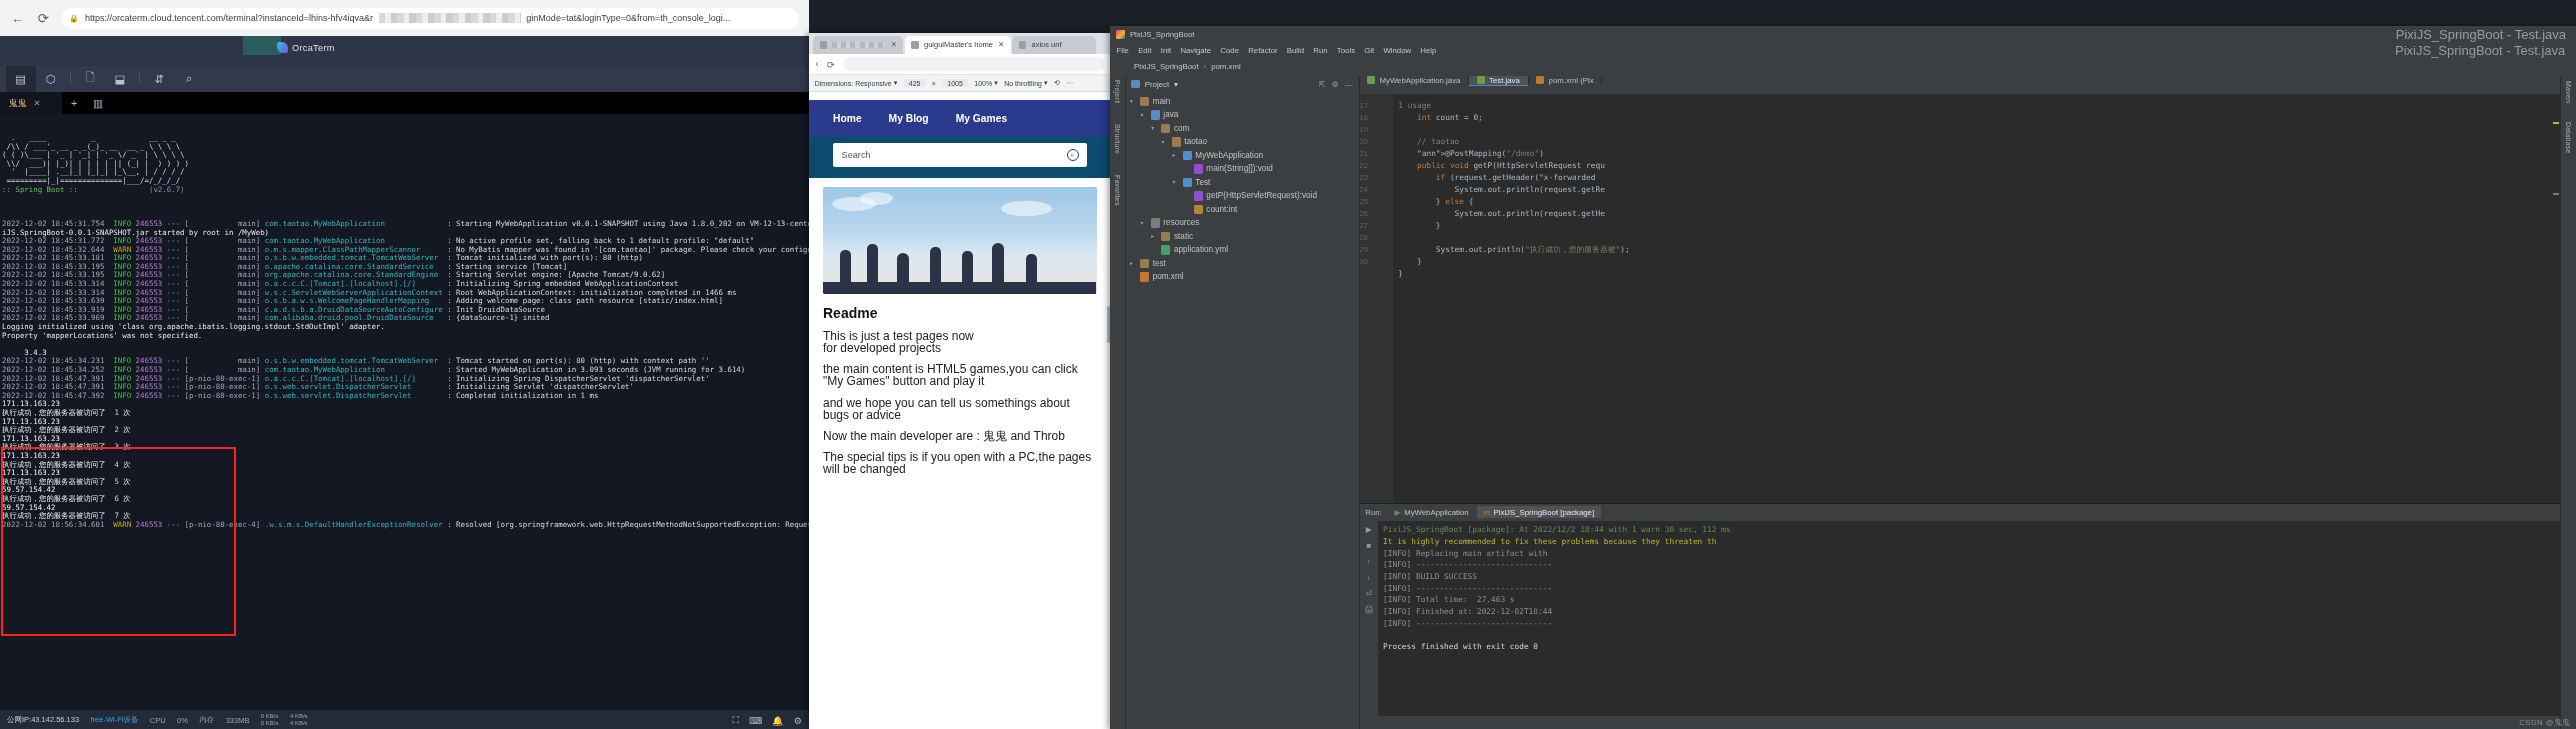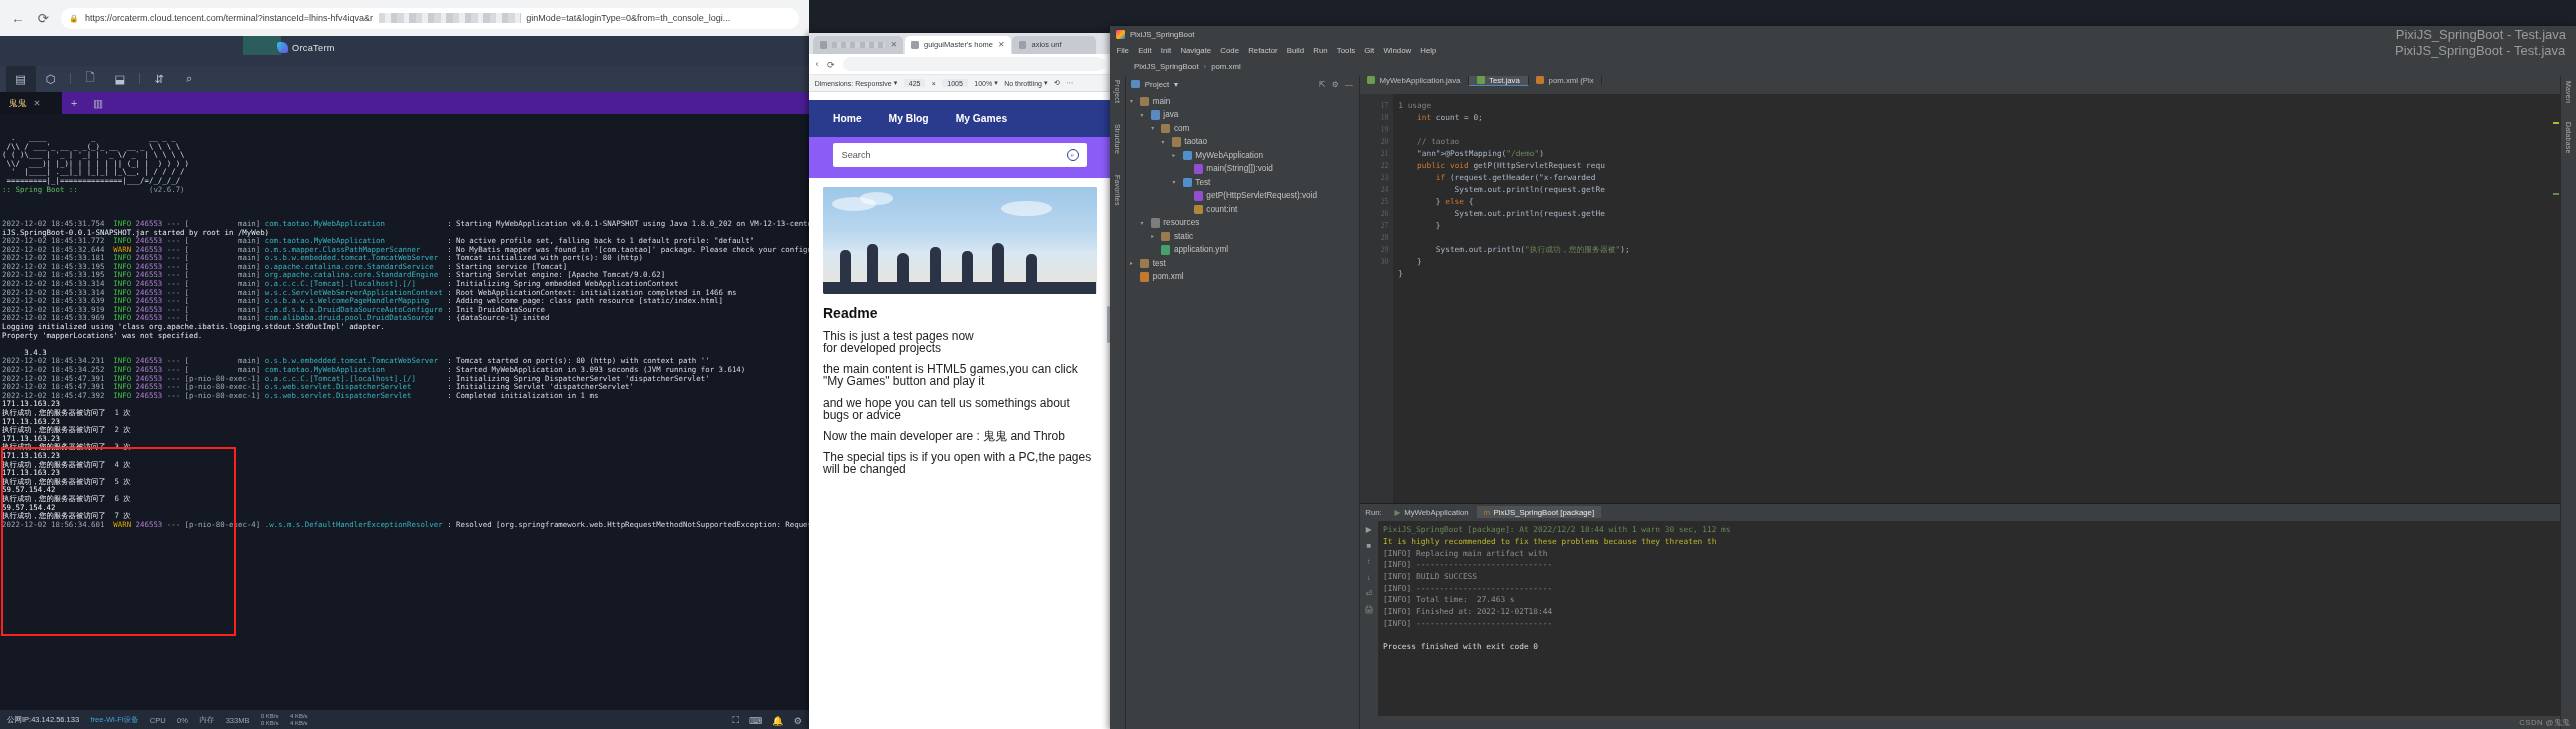--- a/index.html
+++ b/index.html
@@ -25,21 +25,21 @@
   .orca-logo .mark { width:10.7px; height:10.7px; border-radius:2.1px 6.4px 2.1px 6.4px;
     background:linear-gradient(135deg,#2bd2ff,#7b5cff); }
   .orca-badge { position:absolute; left:243px; top:0; width:38px; height:18.5px; background:#2c5c5c; }
 
   .tb { height:25.6px; background:#313a4c; display:flex; align-items:center; padding-left:5.7px; gap:0; }
   .tb .slot { width:30px; height:25.6px; display:flex; align-items:center; justify-content:center;
     color:#b7c0cf; }
   .tb .slot.active { background:#232a38; }
   .tb .sep { width:0.7px; height:11.4px; background:#4a556b; margin:0 4.3px; }
 
-  .tabs { height:23px; background:#4c1d95; display:flex; align-items:stretch; }
+  .tabs { height:23px; background:#000000; display:flex; align-items:stretch; }
   .tab { min-width:62px; padding:0 8.5px; display:flex; align-items:center; gap:7px;
     background:#12151d; color:#e3c57a; font-size:9px; }
   .tab .x { color:#8d96a8; font-size:8.5px; }
   .tab-btn { width:24px; display:flex; align-items:center; justify-content:center; color:#b0b9c9; font-size:10.7px; }
 
   .term { position:absolute; left:0; top:114px; right:0; bottom:20px; background:#141823;
     font-family:"DejaVu Sans Mono","Liberation Mono",monospace; font-size:7.4px; line-height:8.6px;
     color:#cfd6e4; padding:2.8px 0 0 2.1px; overflow:hidden; white-space:pre; }
   .banner { color:#d8dce6; }
   .banner .bb { color:#5fbf5f; }
@@ -88,21 +88,21 @@
 
   .dt-bar { height:17px; background:#f1f3f4; border-bottom:0.7px solid #dadce0; display:flex;
     align-items:center; gap:6.4px; padding:0 5.7px; font-size:7px; color:#3c4043; }
   .dt-bar .seg { display:flex; align-items:center; gap:2.1px; }
   .dt-bar .pillnum { background:#e8eaed; border-radius:1.4px; padding:0.7px 5px; min-width:15.6px; text-align:center; }
 
   .page { position:absolute; left:0; right:0; top:60px; bottom:0; background:#fff; overflow:hidden; }
   .pg-hero { height:7px; background:#fff; }
   .navstrip { height:37px; background:#2a3a8c; display:flex; align-items:center; gap:27px;
     padding-left:24px; color:#fff; font-size:10.3px; font-weight:bold; }
-  .searchwrap { background:#8b5cf6; padding:6.4px 24px 11.4px; }
+  .searchwrap { background:#0c4a6e; padding:6.4px 24px 11.4px; }
   .searchbox { height:23.4px; background:#fff; border-radius:2.1px; display:flex; align-items:center;
     padding:0 8.5px; color:#555; font-size:9.2px; }
   .searchbox .mag { margin-left:auto; color:#2a3a8c; font-size:10px; border:1.4px solid #2a3a8c;
     border-radius:50%; width:12px; height:12px; display:flex; align-items:center; justify-content:center;
     font-size:7px; }
   .heroimg { margin:8.5px 14px 0; height:107px; border-radius:1.4px; position:relative; overflow:hidden;
     background:linear-gradient(#9ec7e8 0%,#b9d7ef 42%,#d9e7f2 62%,#e9e3d7 100%); }
   .heroimg .cloud { position:absolute; border-radius:50%; background:rgba(255,255,255,.55); }
   .heroimg .sil { position:absolute; bottom:0; background:#2b3347; }
   .rd-title { margin:11.4px 14px 0; font-size:14px; font-weight:bold; color:#111; }
@@ -144,22 +144,22 @@
 
   .ide-center { flex:1; display:flex; flex-direction:column; background:#2b2b2b; min-width:0; }
   .edtabs { height:18.5px; background:#3c3f41; display:flex; align-items:flex-start; }
   .edtab { display:flex; align-items:center; gap:4.3px; padding:0 7.8px; font-size:7.8px; color:#bfbfbf;
     border-right:0.7px solid #2b2b2b; }
   .edtab.active { background:#4e5254; color:#e6e6e6; border-bottom:1.4px solid #4a88c7; }
   .edtab .dot { width:7.8px; height:7.8px; border-radius:1.4px; background:#6a9e4f; }
   .edtab .dot.x { background:#c0792f; }
 
   .code { flex:1; display:flex; background:#2b2b2b; overflow:hidden; position:relative; }
-  .gutter { width:33px; background:#313335; color:#606366; font-family:Liberation Serif, serif;
-    font-size:7.5px; line-height:12px; text-align:right; padding:5.7px 4.3px 0 0; }
+  .gutter { width:33px; background:#313335; color:#606366; font-family:Liberation Sans, sans-serif;
+    font-size:7.5px; line-height:12px; text-align:left; padding:5.7px 4.3px 0 0; }
   .codearea { flex:1; font-family:"DejaVu Sans Mono","Liberation Mono",monospace; font-size:7.8px;
     line-height:12px; padding:5.7px 0 0 5.7px; color:#a9b7c6; white-space:pre; overflow:hidden; }
   .kw { color:#cc7832; }
   .str { color:#6a8759; }
   .cmt { color:#808080; }
   .editor-right-marks { position:absolute; right:0; top:0; width:8.5px; bottom:0; background:#2b2b2b; }
   .mk { position:absolute; right:1.4px; width:5.7px; height:2.1px; }
 
   .runpane { height:213px; background:#2b2b2b; border-top:0.7px solid #1e1e1e; display:flex; flex-direction:column; }
   .run-head { height:17px; background:#3c3f41; display:flex; align-items:center; gap:6.4px; padding:0 5.7px; font-size:7.8px; }

